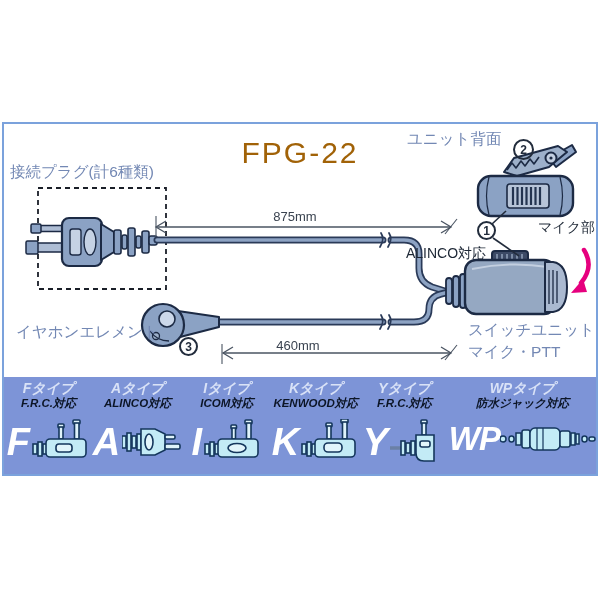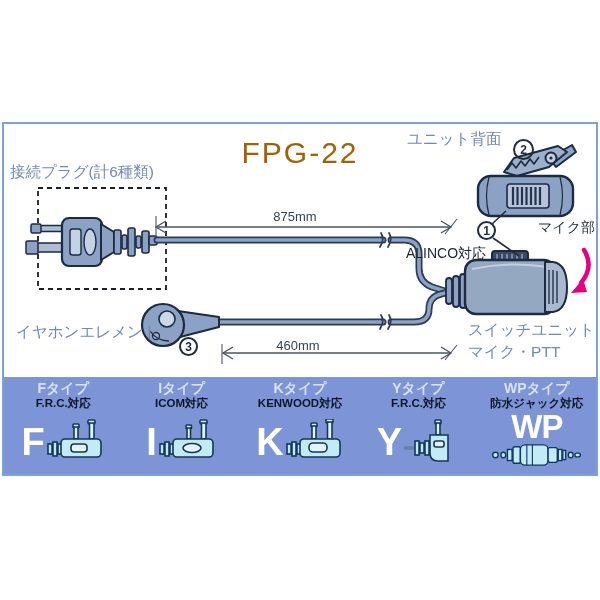--- a/index.html
+++ b/index.html
@@ -25,25 +25,25 @@
     width:19px;height:19px;border:2px solid #222c3c;border-radius:50%;
     color:#222c3c;font-size:12px;font-weight:bold;
     display:flex;align-items:center;justify-content:center;background:transparent;
   }
   svg.overlay{position:absolute;left:0;top:0;z-index:2;pointer-events:none;}
   
   .band{
     position:absolute;left:0;right:0;bottom:0;height:97px;background:#7d94d7;
     display:flex;z-index:1;
   }
-  .type-col{flex:1;display:flex;flex-direction:column;align-items:center;padding-top:3px;}
+  .type-col{flex:1;display:flex;flex-direction:column;align-items:center;padding-top:3px;font-style:italic;}
   .type-name{font-size:14px;font-weight:bold;color:#d9e2f7;line-height:16px;}
   .type-compat{font-size:11.5px;font-weight:bold;color:#0c1526;line-height:14px;}
   .type-row{display:flex;align-items:center;justify-content:center;margin-top:4px;gap:2px;height:56px;}
-  .type-col-wp .type-row{flex-direction:column;gap:0;margin-top:1px;}
+  .type-col-wp .type-row{flex-direction:row;gap:0;margin-top:1px;}
   .type-letter{font-size:38px;font-weight:bold;color:#ffffff;line-height:40px;}
   .type-col-wp .type-letter{font-size:33px;line-height:32px;letter-spacing:-1px;}
   .plug-icon{display:block;}
 </style>
 </head>
 <body>
 
 <div class="frame">
 
   <div class="band">
@@ -62,20 +62,39 @@
               <rect x="27" y="8" width="4" height="12" fill="#dff3fa"></rect>
             <rect x="41" y="1" width="7" height="4" rx="1" fill="#dff3fa"></rect>
               <rect x="42.5" y="4" width="4.5" height="16" fill="#dff3fa"></rect>
             <rect x="14" y="20" width="40" height="18" rx="4"></rect>
             <rect x="24" y="25" width="16" height="8" rx="3" fill="#e2f5fb"></rect>
           </g>
         </svg>
       </div>
     </div>
 
+    <div class="type-col">
+      <div class="type-name">Aタイプ</div>
+      <div class="type-compat">ALINCO対応</div>
+      <div class="type-row">
+        <span class="type-letter">A</span>
+        <svg class="plug-icon" width="60" height="42" viewBox="0 0 60 42">
+          <g fill="#c3ebf6" stroke="#14365c" stroke-width="1.6">
+            <rect x="0" y="15" width="4" height="12"></rect>
+              <rect x="5" y="12" width="4" height="18"></rect>
+              <rect x="10" y="15" width="4" height="12"></rect>
+              <rect x="15" y="13" width="4" height="16"></rect>
+            <path d="M19,8 H33 L43,13 V29 L33,34 H19 Z"></path>
+            <ellipse cx="27" cy="21" rx="4" ry="8" fill="#e2f5fb"></ellipse>
+            <rect x="43" y="14" width="10" height="4" rx="1.5" fill="#dff3fa"></rect>
+            <rect x="43" y="23" width="15" height="5" rx="1.5" fill="#dff3fa"></rect>
+          </g>
+        </svg>
+      </div>
+    </div>
 
     <div class="type-col">
       <div class="type-name">Iタイプ</div>
       <div class="type-compat">ICOM対応</div>
       <div class="type-row">
         <span class="type-letter">I</span>
         <svg class="plug-icon" width="58" height="46" viewBox="0 0 58 46">
           <g fill="#c3ebf6" stroke="#14365c" stroke-width="1.6">
             <rect x="1" y="25" width="4" height="10"></rect>
               <rect x="6" y="23" width="4" height="14"></rect>

